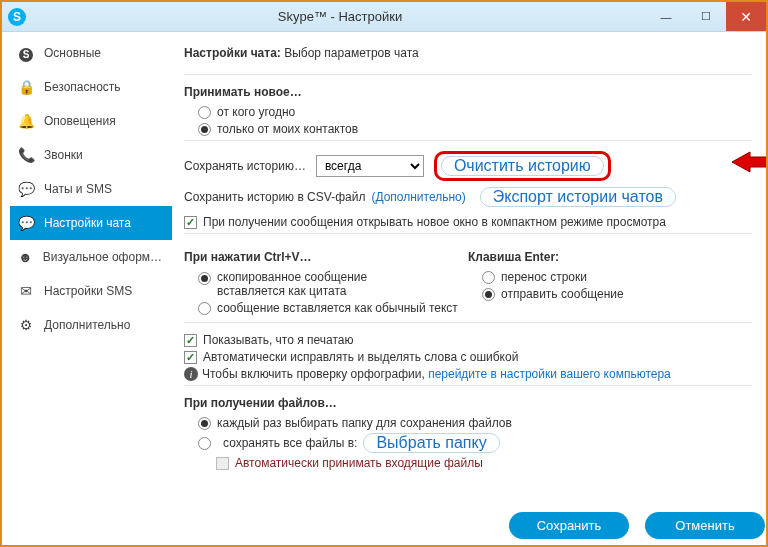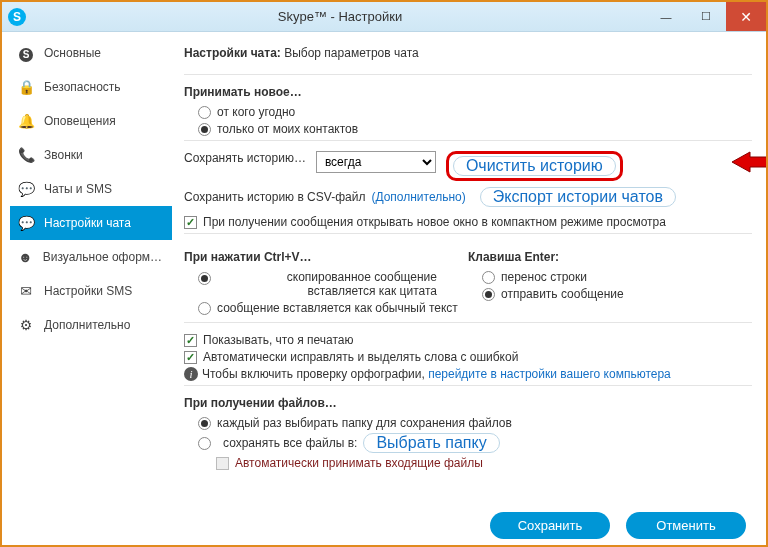--- a/index.html
+++ b/index.html
@@ -101,21 +101,21 @@
   .section-title {
     font-size: 12px;
     padding: 6px 0 10px 0;
   }
   .section-title b { font-weight: 600; }
   .hr { height: 1px; background: #e4e4e4; margin: 4px 0 10px 0; }
   .group-h {
     font-weight: 600;
     margin: 6px 0 6px 0;
   }
-  .row { display: flex; align-items: center; margin: 3px 0; text-align: right; }
+  .row { display: flex; align-items: center; margin: 3px 0; }
   .radio, .check {
     width: 13px; height: 13px; border: 1px solid #888; margin-right: 6px;
     display: inline-flex; align-items: center; justify-content: center;
     flex: 0 0 13px;
   }
   .radio { border-radius: 50%; }
   .radio.checked::after {
     content: ""; width: 7px; height: 7px; background: #333; border-radius: 50%;
   }
   .check.checked {
@@ -134,27 +134,27 @@
     border-radius: 12px;
     padding: 2px 12px;
     color: #1570c6;
     background: #fff;
     font-size: 16px;
     height: 20px;
   }
   select.native {
     height: 22px;
     font-size: 12px;
-    width: 120px;
+    width: 108px;
     border: 1px solid #999;
     background: #fff;
     padding: 0 4px;
   }
   .history-row {
-    display: flex; align-items: flex-start; gap: 10px;
+    display: flex; align-items: center; gap: 10px;
     margin: 6px 0;
     position: relative;
   }
   .history-box {
     border: 3px solid #d00;
     border-radius: 10px;
     padding: 2px 4px;
     display: inline-flex;
   }
   .arrow {
@@ -165,21 +165,21 @@
     height: 24px;
   }
   .arrow svg { width: 100%; height: 100%; }
   .twocol {
     display: flex; margin-top: 6px;
   }
   .twocol .col { flex: 1; }
   .footer {
     position: absolute;
     bottom: 6px;
-    right: 20px;
+    right: 1px;
     display: flex;
     gap: 16px;
   }
   .btn-primary {
     background: #0096d6;
     color: #fff;
     border: none;
     border-radius: 14px;
     padding: 6px 24px;
     font-size: 13px;

